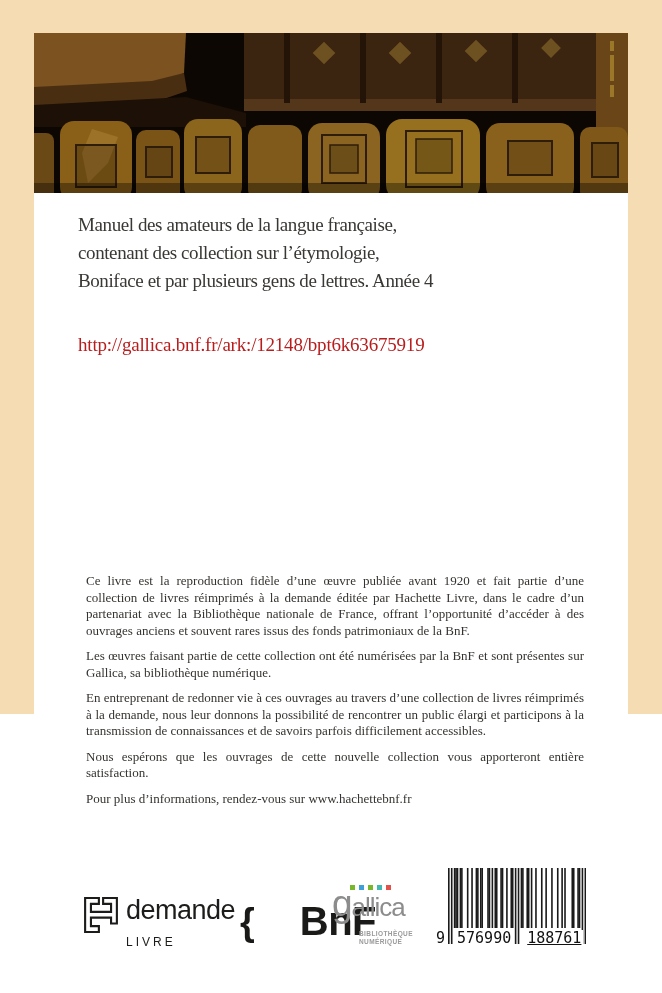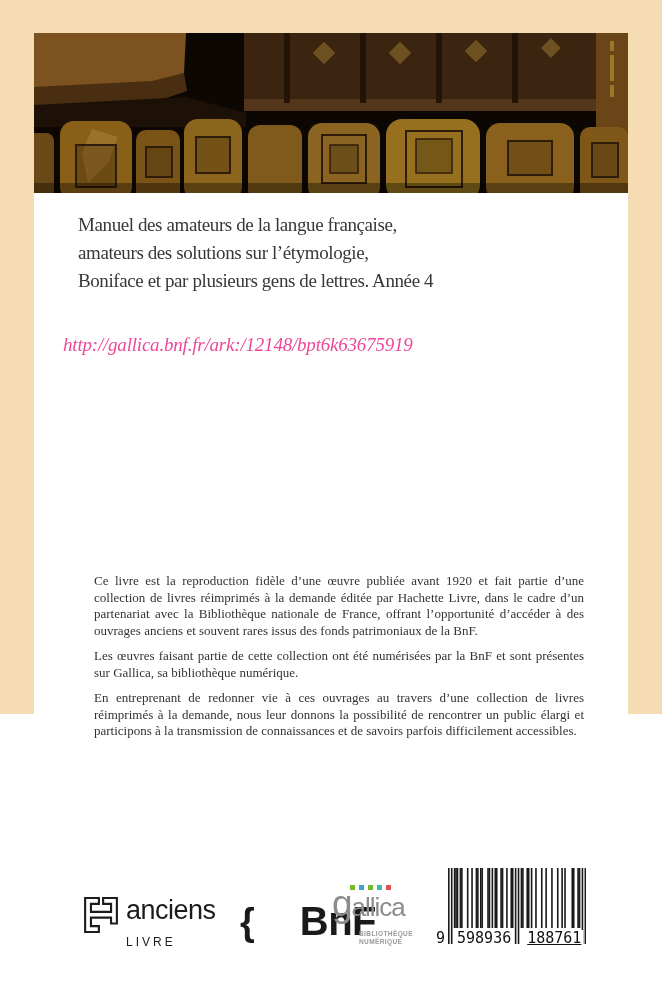--- a/index.html
+++ b/index.html
@@ -2,23 +2,23 @@
 <html><head>
 <meta charset="utf-8">
 <style>
   html,body{margin:0;padding:0;}
   body{width:662px;height:993px;overflow:hidden;font-family:"Liberation Serif",serif;}
   .page{position:relative;width:662px;height:714px;background:#f6dcb2;}
   .panel{position:absolute;left:34px;top:33px;width:594px;height:925px;background:#ffffff;}
   .photo{position:absolute;left:0;top:0;width:594px;height:160px;display:block;}
   .title{position:absolute;left:44px;top:178px;color:#3a3834;font-size:19px;line-height:28px;letter-spacing:-0.4px;}
   .title-line{white-space:nowrap;}
-  .url{position:absolute;left:29px;top:301px;color:#ec4899;font-size:19px;letter-spacing:-0.2px;white-space:nowrap;font-style:italic;}
+  .url{position:absolute;left:44px;top:301px;color:#b91c1c;font-size:19px;letter-spacing:-0.2px;white-space:nowrap;}
   .body{position:absolute;left:44px;top:540px;width:506px;color:#35332f;font-size:13px;line-height:16.5px;text-align:justify;}
-  .para{margin:0 0 9px 16px;}
+  .para{margin:0 0 9px 8px;}
   
   .hachette{position:absolute;left:50px;top:864px;display:flex;align-items:flex-start;color:#1c1c1a;font-family:"Liberation Sans",sans-serif;}
   .hachette-icon{width:34px;height:36px;margin-right:8px;}
   .hachette-words{line-height:1;}
   .hachette-name{font-size:27px;letter-spacing:-0.5px;font-weight:500;}
   .hachette-sub{font-size:12px;letter-spacing:3px;margin-top:12px;font-weight:400;}
   .bnf{position:absolute;left:206px;top:866px;color:#1a1a18;font-family:"Liberation Sans",sans-serif;display:flex;align-items:center;}
   .bnf-brace{font-size:38px;font-weight:600;line-height:34px;margin-right:1px;}
   .bnf-name{font-size:40px;font-weight:700;letter-spacing:-0.5px;margin-left:44px;}
   .gallica{position:absolute;left:298px;top:850px;width:90px;font-family:"Liberation Sans",sans-serif;color:#8c8c8c;}
@@ -88,38 +88,40 @@
       <rect x="382" y="106" width="36" height="34" fill="rgba(20,12,5,0.25)" stroke="#2e1d0a" stroke-width="1.5"></rect>
       <rect x="452" y="90" width="88" height="78" rx="14" fill="#8a611c"></rect>
       <rect x="474" y="108" width="44" height="34" fill="rgba(20,12,5,0.2)" stroke="#2e1d0a" stroke-width="2"></rect>
       <rect x="546" y="94" width="48" height="74" rx="10" fill="#7e5719"></rect>
       <rect x="558" y="110" width="26" height="34" fill="rgba(20,12,5,0.2)" stroke="#2e1d0a" stroke-width="2"></rect>
       <rect x="0" y="150" width="594" height="10" fill="rgba(0,0,0,0.35)"></rect>
     </svg>
 
     <div class="title">
         <div class="title-line">Manuel des amateurs de la langue française,</div>
-        <div class="title-line">amateurs des solutions sur l’étymologie,</div>
+        <div class="title-line">contenant des collection sur l’étymologie,</div>
         <div class="title-line">Boniface et par plusieurs gens de lettres. Année 4</div>
       </div>
 
     <div class="url">http://gallica.bnf.fr/ark:/12148/bpt6k63675919</div>
 
     <div class="body">
         <div class="para">Ce livre est la reproduction fidèle d’une œuvre publiée avant 1920 et fait partie d’une collection de livres réimprimés à la demande éditée par Hachette Livre, dans le cadre d’un partenariat avec la Bibliothèque nationale de France, offrant l’opportunité d’accéder à des ouvrages anciens et souvent rares issus des fonds patrimoniaux de la BnF.</div>
         <div class="para">Les œuvres faisant partie de cette collection ont été numérisées par la BnF et sont présentes sur Gallica, sa bibliothèque numérique.</div>
         <div class="para">En entreprenant de redonner vie à ces ouvrages au travers d’une collection de livres réimprimés à la demande, nous leur donnons la possibilité de rencontrer un public élargi et participons à la transmission de connaissances et de savoirs parfois difficilement accessibles.</div>
+        <div class="para">Nous espérons que les ouvrages de cette nouvelle collection vous apporteront entière satisfaction.</div>
+        <div class="para">Pour plus d’informations, rendez-vous sur www.hachettebnf.fr</div>
       </div>
 
     <div class="hachette">
       <svg class="hachette-icon" viewBox="0 0 32 34">
         <path d="M1,1 H14 V6.5 H6.5 V14 H25.5 V6.5 H18 V1 H31 V25 H25.5 V19.5 H6.5 V27.5 H14 V33 H1 Z" fill="none" stroke="#1c1c1a" stroke-width="2"></path>
       </svg>
       <div class="hachette-words">
-        <div class="hachette-name">anciens</div>
+        <div class="hachette-name">demande</div>
         <div class="hachette-sub">LIVRE</div>
       </div>
     </div>
 
     <div class="bnf">
       <span class="bnf-brace">{</span>
       <span class="bnf-name">BnF</span>
     </div>
 
     <div class="gallica">
@@ -178,19 +180,19 @@
           <rect x="116.21" y="0" width="1.60" height="60" fill="#1a1a1a"></rect>
           <rect x="123.47" y="0" width="1.60" height="60" fill="#1a1a1a"></rect>
           <rect x="124.93" y="0" width="1.60" height="60" fill="#1a1a1a"></rect>
           <rect x="129.28" y="0" width="1.60" height="60" fill="#1a1a1a"></rect>
           <rect x="130.74" y="0" width="1.60" height="60" fill="#1a1a1a"></rect>
           <rect x="133.64" y="0" width="1.60" height="76" fill="#1a1a1a"></rect>
           <rect x="136.55" y="0" width="1.60" height="76" fill="#1a1a1a"></rect>
         </svg>
       <div class="bc-digits">
         <span class="bc-d0">9</span>
-        <span class="bc-d1">598936</span>
+        <span class="bc-d1">576990</span>
         <span class="bc-d2">188761</span>
       </div>
     </div>
 
   </div>
 </div>
 
 </body></html>

